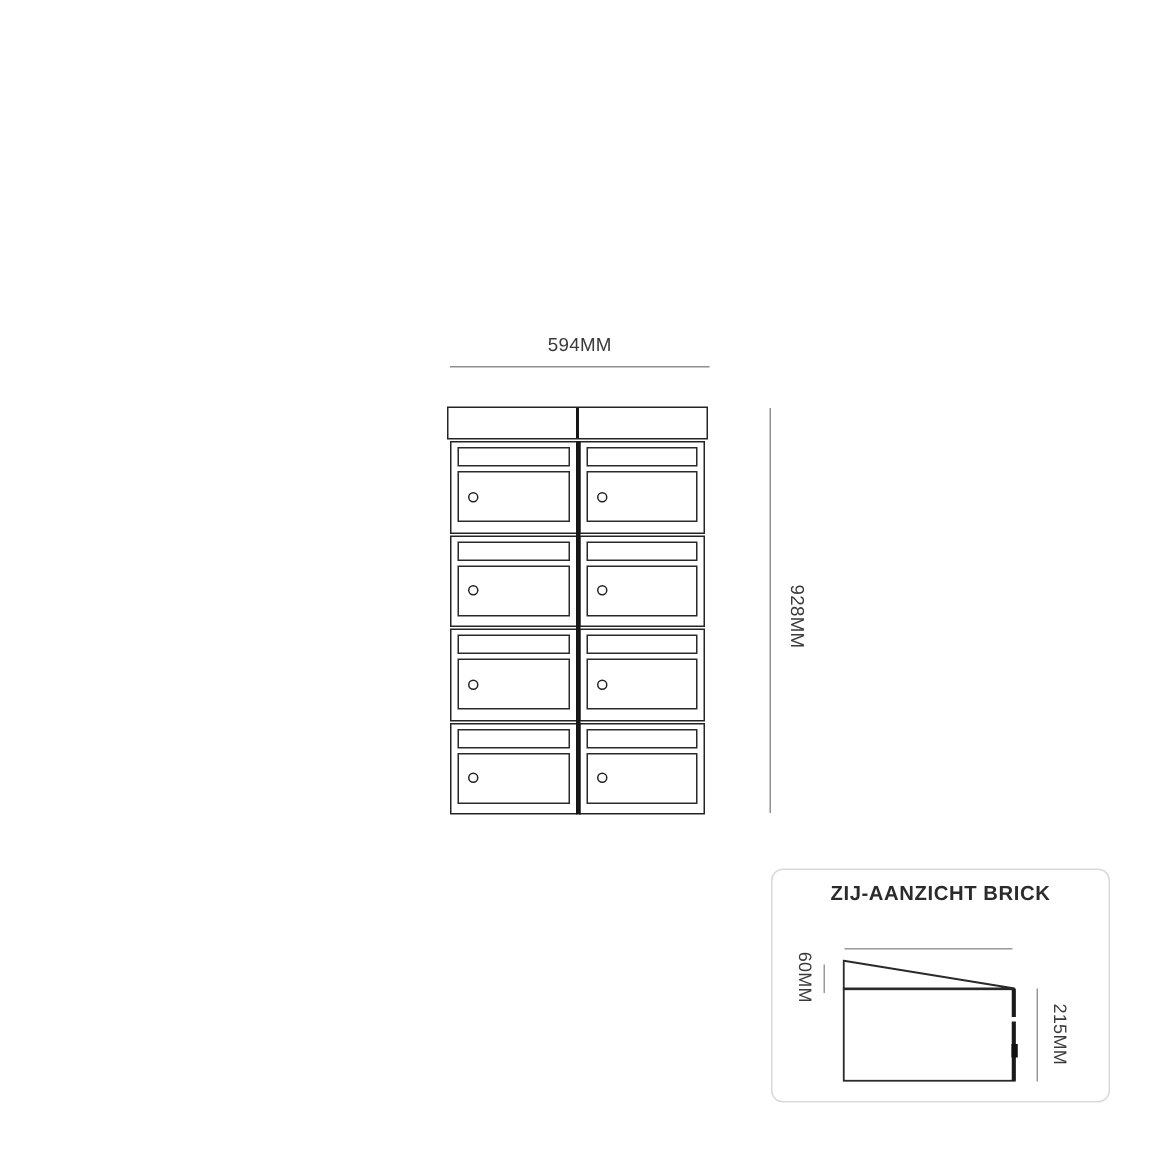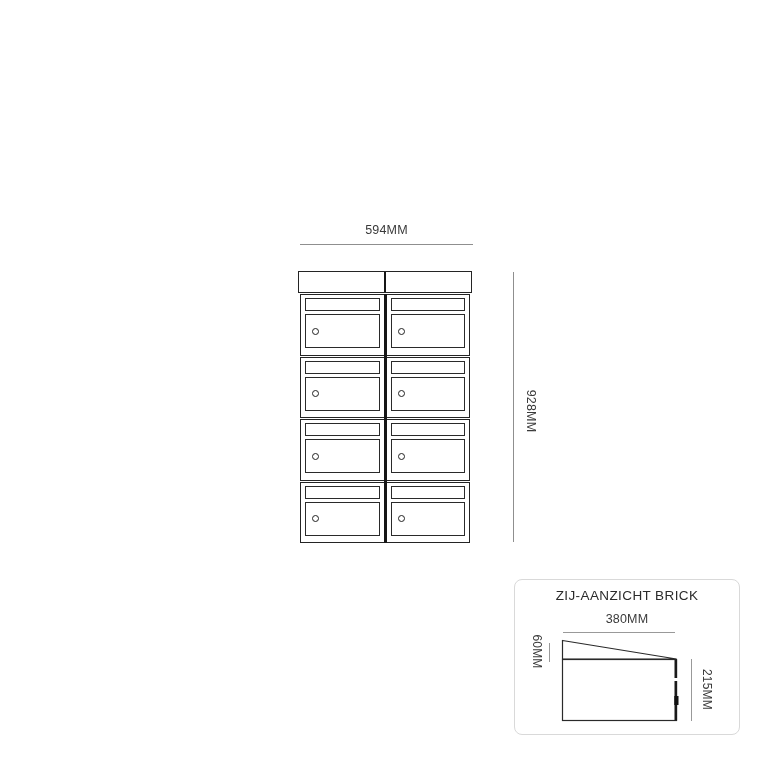--- a/index.html
+++ b/index.html
@@ -95,21 +95,21 @@
     border: 1.5px solid #d9d9d9;
     border-radius: 8px;
     background: #ffffff;
     box-sizing: border-box;
   }
   .sv-title {
     left: 0; right: 0; top: 8px;
     text-align: center;
     color: #2b2b2b;
     font-size: 13.5px;
-    font-weight: 400;
+    font-weight: 700;
     letter-spacing: 0.4px;
     white-space: nowrap;
   }
   .sv-width-label { left: 0; right: 0; top: 32px; height: 15px; line-height: 15px; }
   .sv-width-line  { left: 48px; top: 52px; width: 112px; height: 1px; background: #999999; }
   .sv-roof-label  {
     left: 2px; top: 64px; width: 38px; height: 15px; line-height: 15px;
     transform: rotate(90deg); font-size: 12px;
   }
   .sv-roof-tick   { left: 34px; top: 63px; width: 1px; height: 19px; background: #999999; }
@@ -188,21 +188,20 @@
     <div class="abs fv-mid-divider"></div>
 
     <div class="abs dim-line fv-height-line"></div>
     <div class="abs dim-text fv-height-label">928MM</div>
   </section>
 
   <section class="abs side-panel">
 
     <div class="abs sv-title">ZIJ-AANZICHT BRICK</div>
 
-    <div class="abs dim-text sv-width-label">380MM</div>
     <div class="abs sv-width-line"></div>
 
     <div class="abs dim-text sv-roof-label">60MM</div>
     <div class="abs sv-roof-tick"></div>
 
     <svg class="abs sv-profile" viewBox="0 0 150 90">
 
       <polygon points="7.5,5.5 121.5,24 7.5,24" fill="#ffffff" stroke="#2a2a2a" stroke-width="1.2"></polygon>
 
       <rect x="7.5" y="24.5" width="114" height="61" fill="#ffffff" stroke="#2a2a2a" stroke-width="1.2"></rect>

